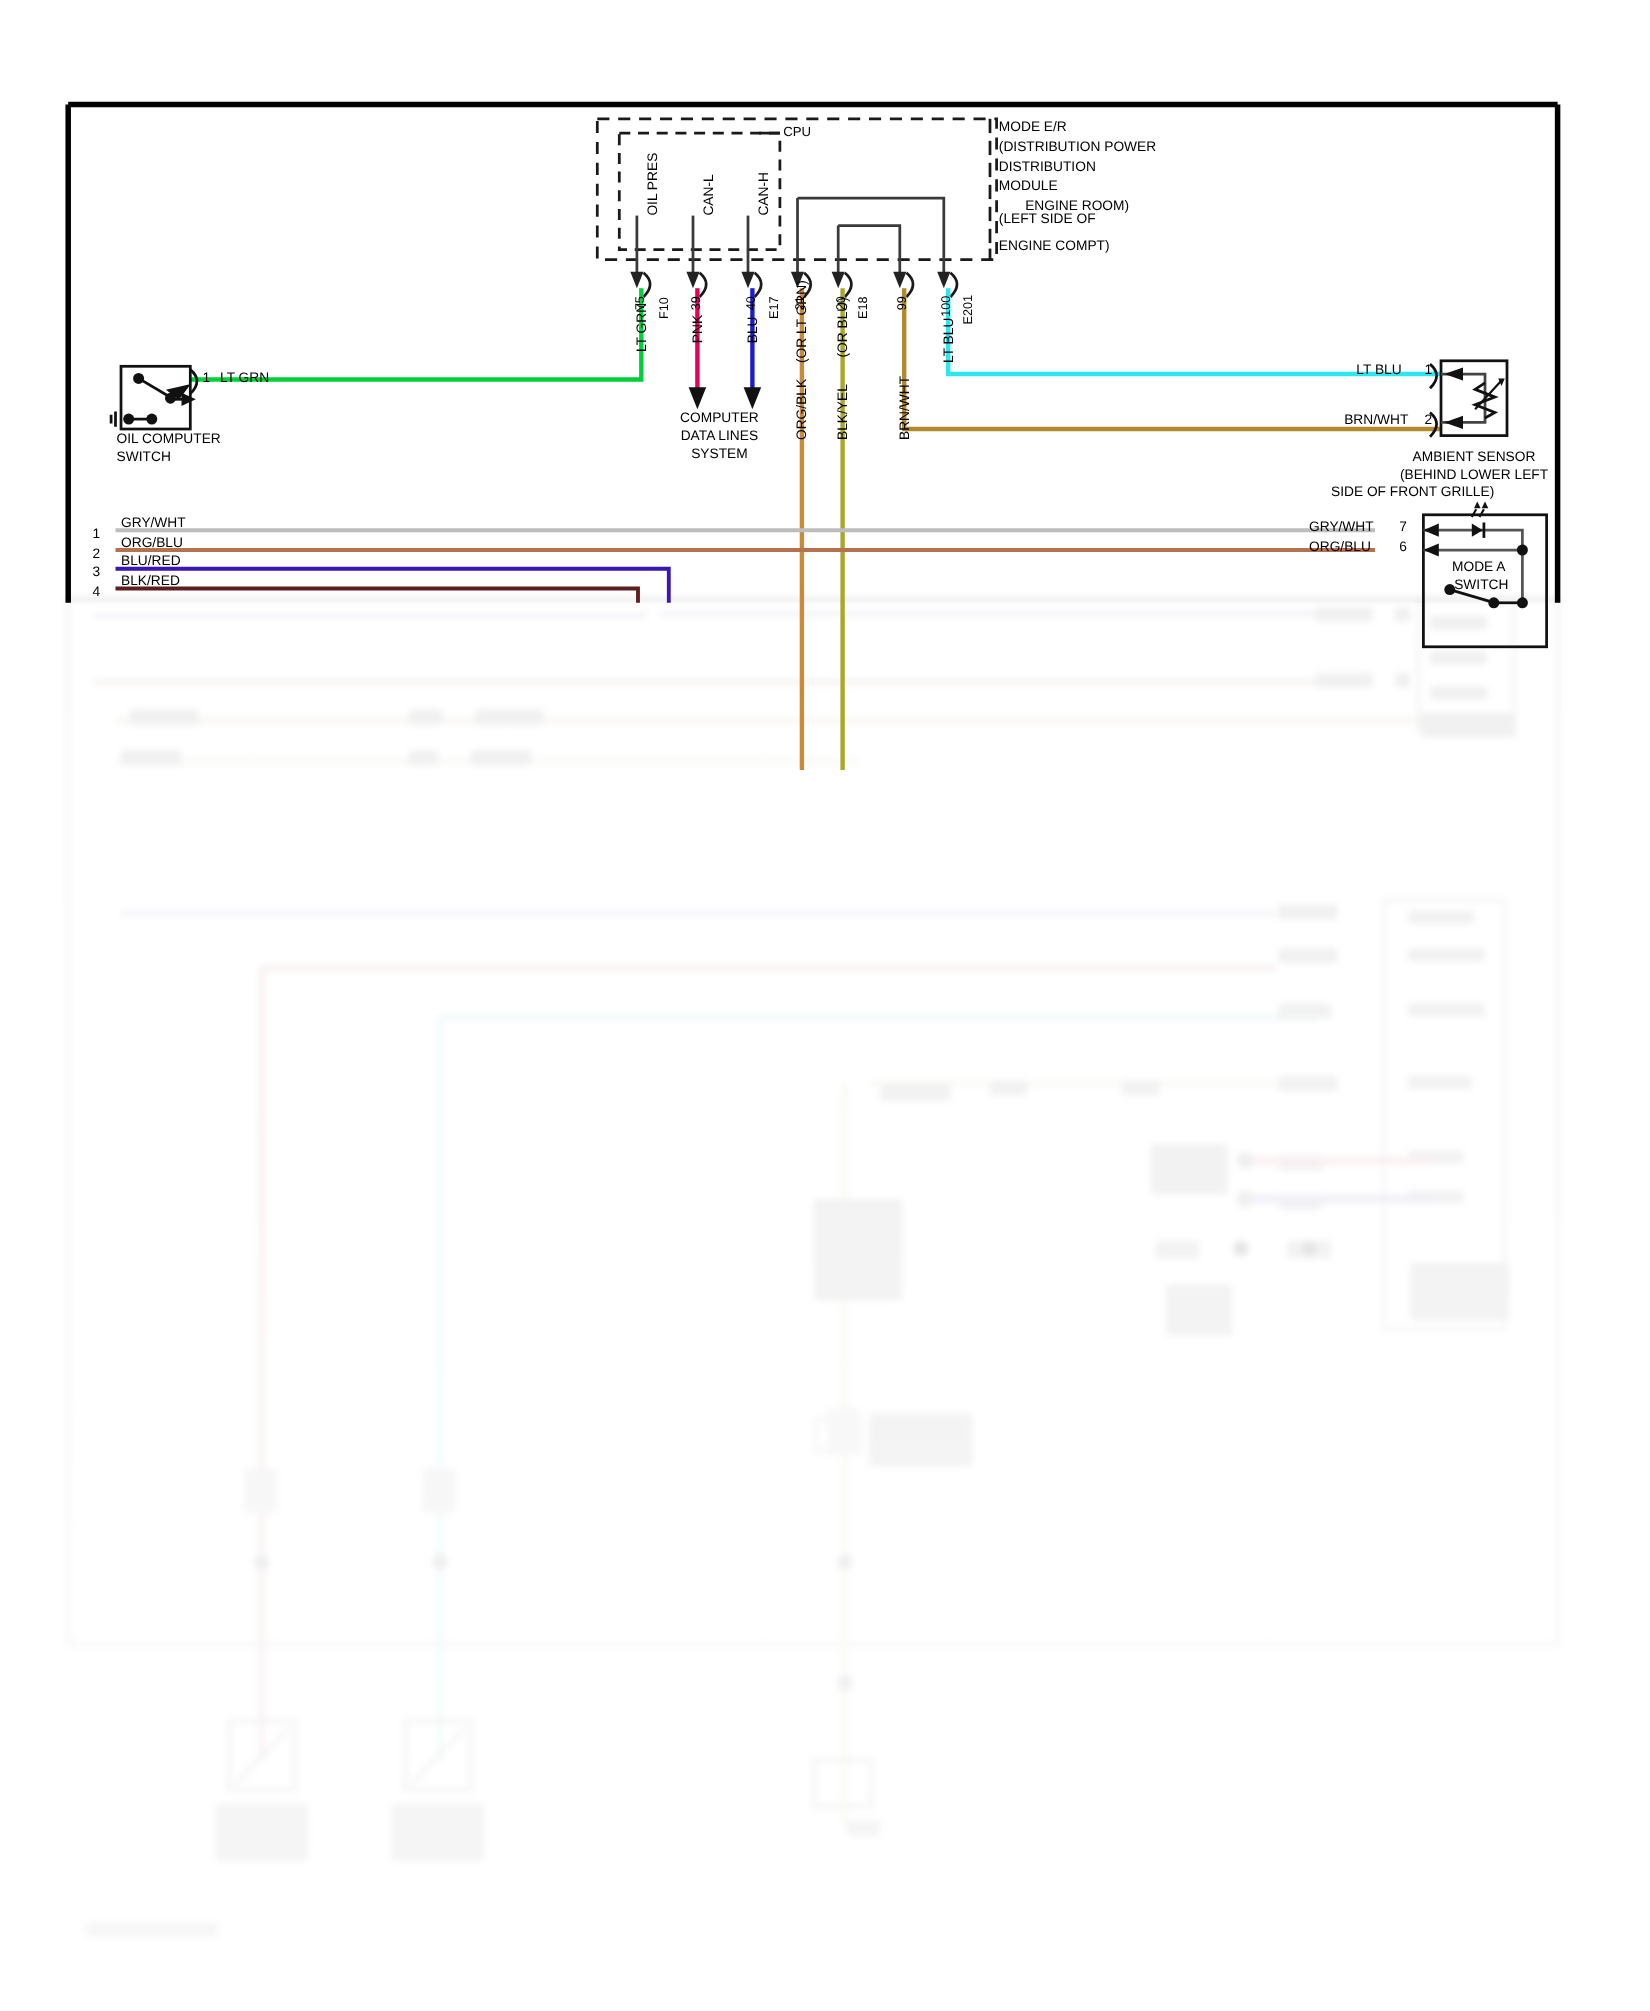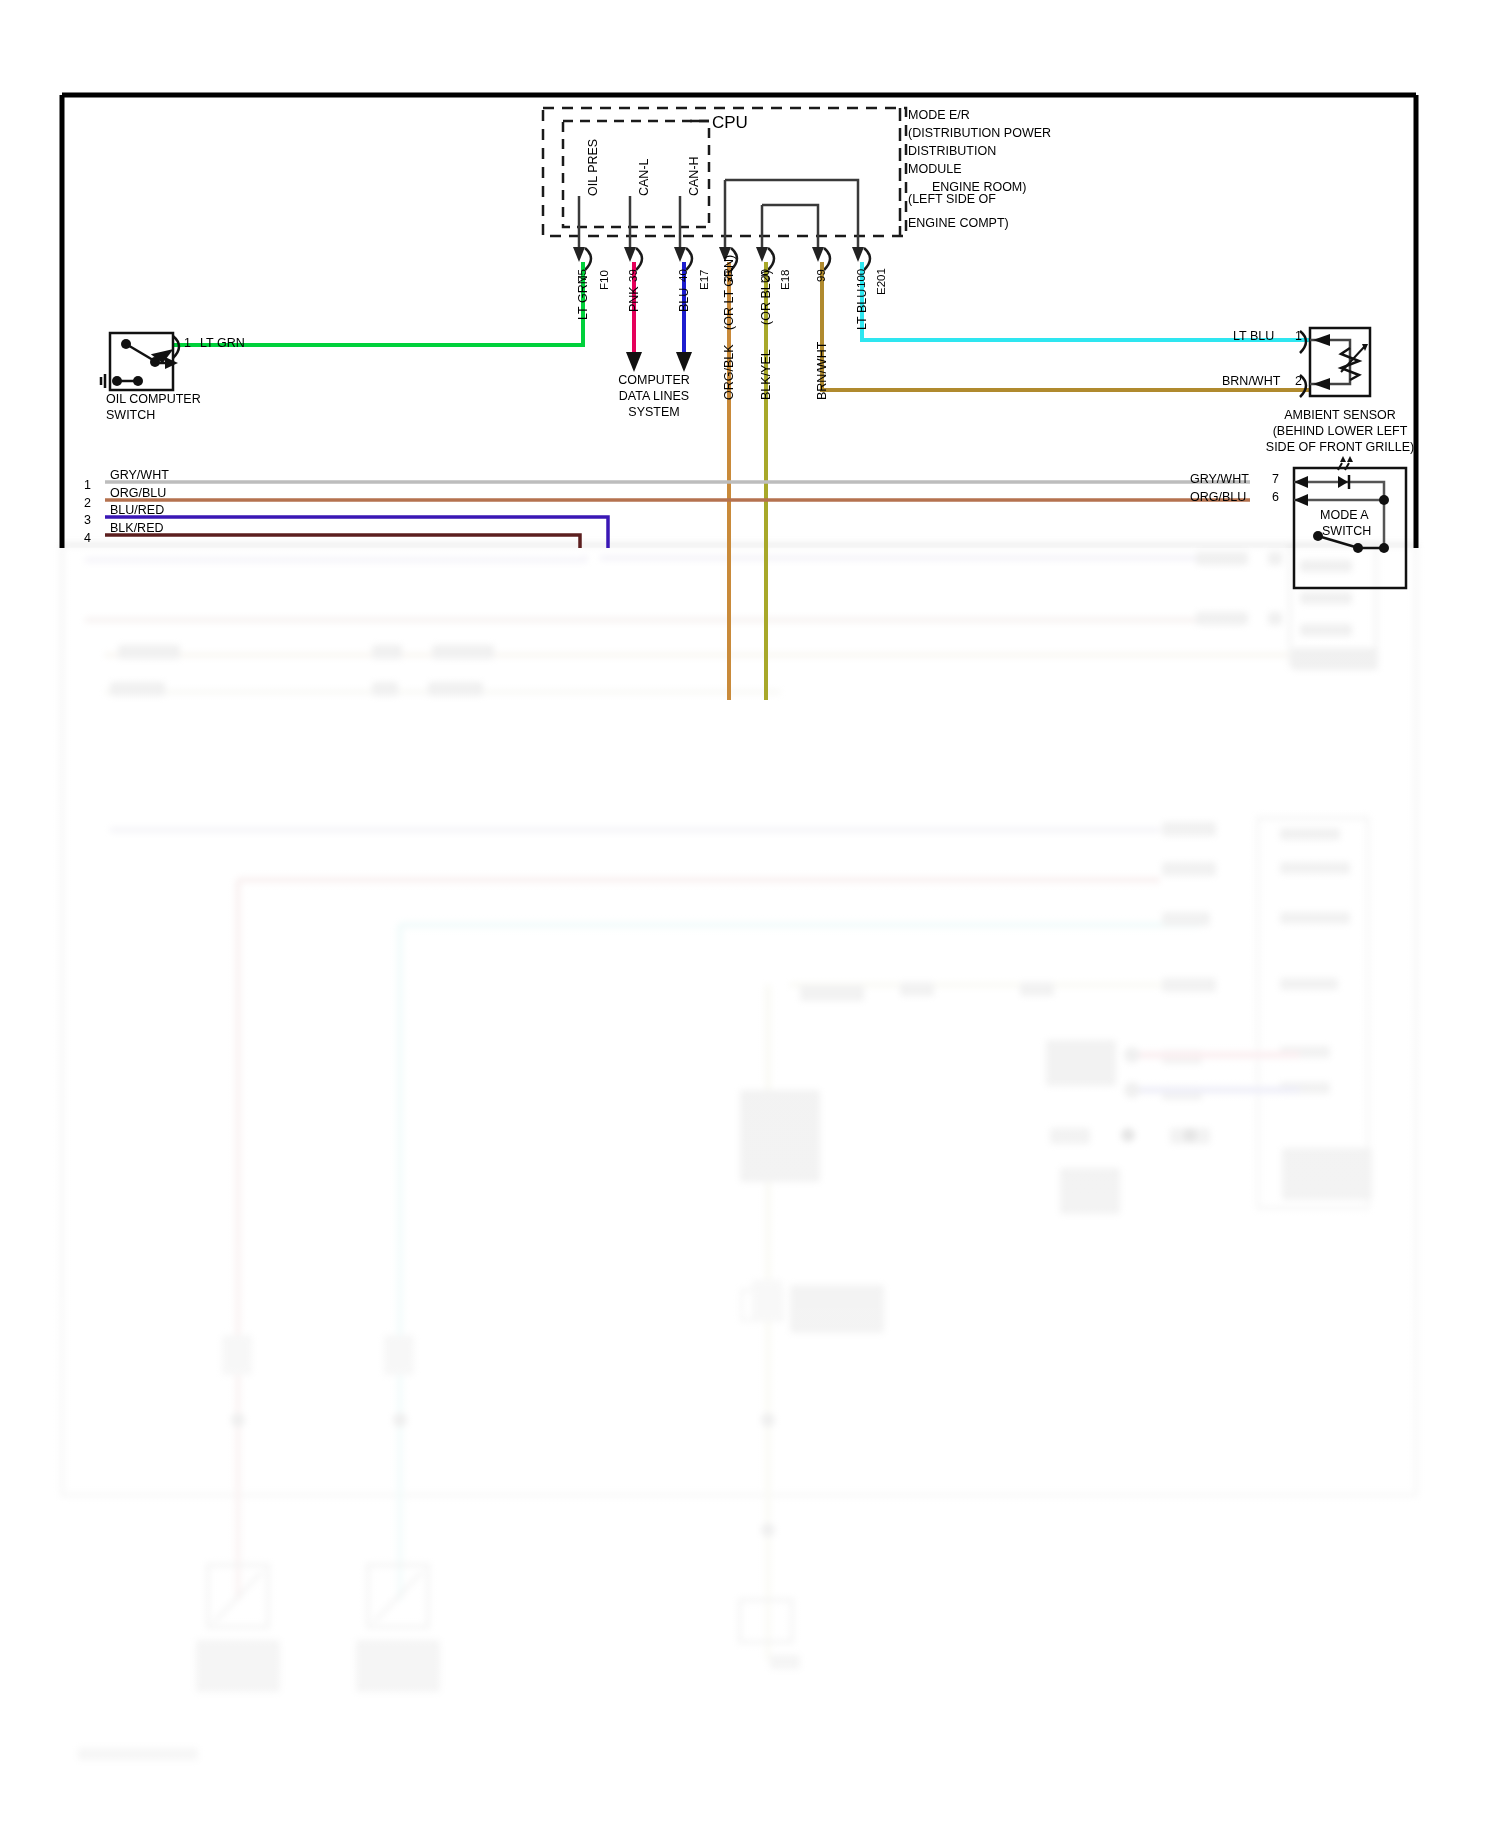--- a/index.html
+++ b/index.html
@@ -5,21 +5,21 @@
 <style>
   html,body{margin:0;padding:0;background:#ffffff;}
   body{font-family:"Liberation Sans",sans-serif;}
   #page{position:relative;width:1500px;height:1828px;background:#ffffff;overflow:hidden;}
 
   
   .txt{position:absolute;font-family:"Liberation Sans",sans-serif;color:#000;
        white-space:pre;line-height:1.18;}
   .t11{font-size:11.5px;}
   .t12{font-size:12.5px;}
-  .t13{font-size:17px;}
+  .t13{font-size:12px;}
   .vert{transform-origin:0 0;transform:rotate(-90deg);}
 
   
   #lower{position:absolute;left:0;top:0;width:1500px;height:1828px;
          filter:blur(3.1px);opacity:.40;}
   svg{display:block;overflow:visible;}
 </style>
 </head>
 <body>
 
@@ -289,21 +289,21 @@
   <div class="txt t12" style="left:627px;top:373px;text-align:center;width:120px;margin-left:-33px;">COMPUTER</div>
   <div class="txt t12" style="left:627px;top:389px;text-align:center;width:120px;margin-left:-33px;">DATA LINES</div>
   <div class="txt t12" style="left:627px;top:405px;text-align:center;width:120px;margin-left:-33px;">SYSTEM</div>
 
   <div class="txt t12" style="left:1233px;top:329px;">LT BLU</div>
   <div class="txt t12" style="left:1295px;top:329px;">1</div>
   <div class="txt t12" style="left:1222px;top:374px;">BRN/WHT</div>
   <div class="txt t12" style="left:1295px;top:374px;">2</div>
   <div class="txt t12" style="left:1340px;top:408px;text-align:center;width:260px;margin-left:-130px;">AMBIENT SENSOR</div>
   <div class="txt t12" style="left:1340px;top:424px;text-align:center;width:260px;margin-left:-130px;">(BEHIND LOWER LEFT</div>
-  <div class="txt t12" style="left:1340px;top:440px;text-align:center;width:260px;margin-left:-130px;">SIDE OF FRONT GRILLE)</div>
+  <div class="txt t12" style="left:1340px;top:440px;width:260px;margin-left:-130px;">SIDE OF FRONT GRILLE)</div>
 
   <div class="txt t12" style="left:84px;top:478px;">1</div>
   <div class="txt t12" style="left:110px;top:468px;">GRY/WHT</div>
   <div class="txt t12" style="left:84px;top:496px;">2</div>
   <div class="txt t12" style="left:110px;top:486px;">ORG/BLU</div>
   <div class="txt t12" style="left:84px;top:513px;">3</div>
   <div class="txt t12" style="left:110px;top:503px;">BLU/RED</div>
   <div class="txt t12" style="left:84px;top:531px;">4</div>
   <div class="txt t12" style="left:110px;top:521px;">BLK/RED</div>
 

